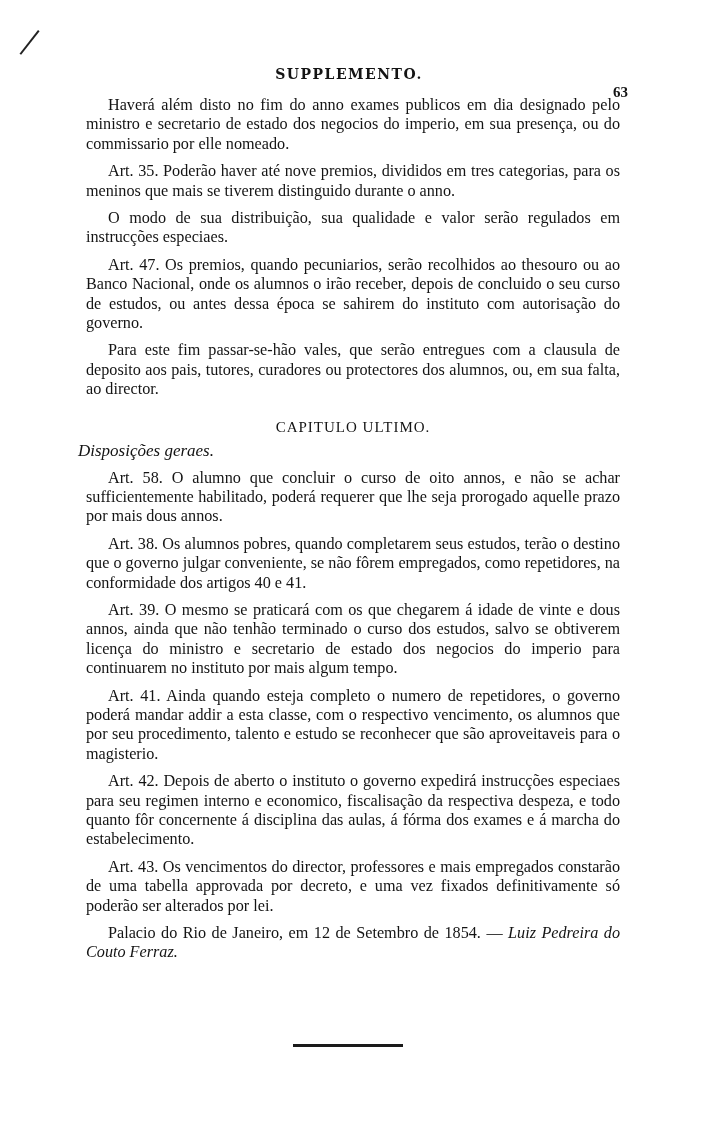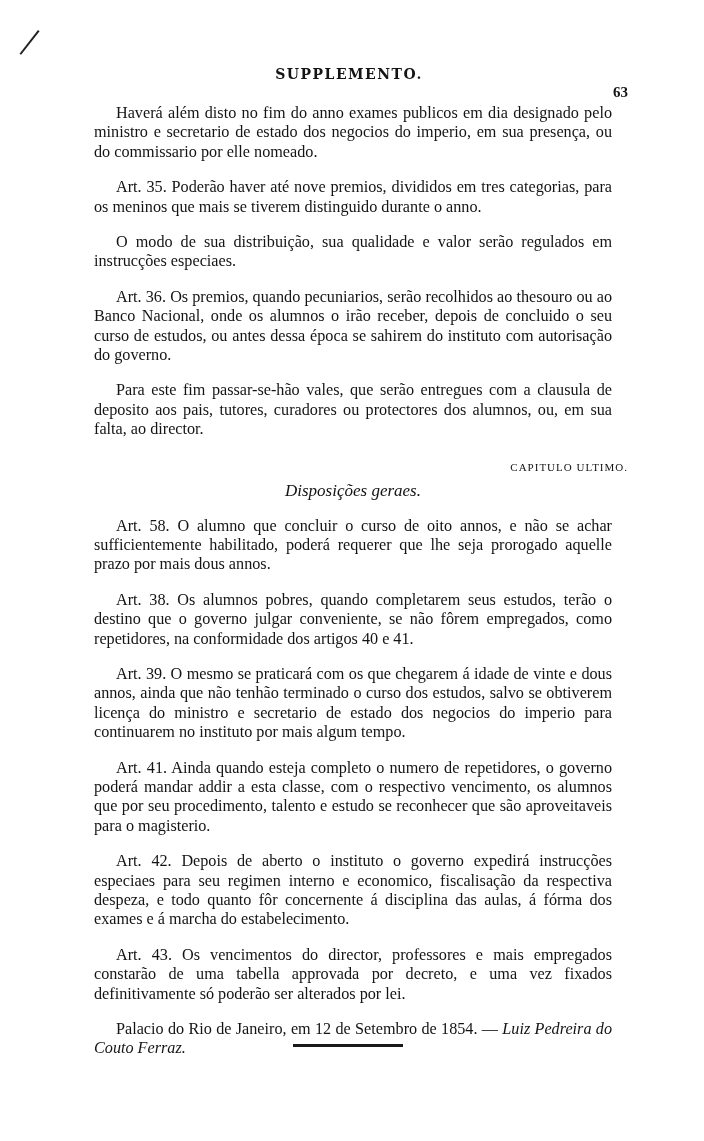--- a/index.html
+++ b/index.html
@@ -52,34 +52,33 @@
     .body-text {
       position: absolute;
       top: 88px;
       left: 78px;
       width: 550px;
       font-size: 16.2px;
       line-height: 19.4px;
       text-align: justify;
     }
     .body-text p {
-      margin: 16px;
+      margin: 8px;
       text-indent: 22px;
       hyphens: manual;
     }
     .chapter-heading {
       margin: 18px 0 4px 0;
-      text-align: right;
-      font-size: 11px;
+      text-align: center;
+      font-size: 15px;
       letter-spacing: 1px;
       text-transform: uppercase;
     }
     .section-heading {
       margin: 0 0 8px 0;
-      text-align: center;
       font-style: italic;
       font-size: 17px;
     }
     .signature {
       font-style: italic;
     }
     .rule {
       position: absolute;
       top: 1044px;
       left: 293px;
@@ -95,21 +94,21 @@
 
 <div class="header">
   <div class="running-title">SUPPLEMENTO.</div>
   <div class="page-number">63</div>
 </div>
 
 <div class="body-text">
   <p>Haverá além disto no fim do anno exames publicos em dia designado pelo ministro e secretario de estado dos negocios do imperio, em sua presença, ou do commissario por elle nomeado.</p>
   <p>Art. 35. Poderão haver até nove premios, divididos em tres categorias, para os meninos que mais se tiverem distinguido durante o anno.</p>
   <p>O modo de sua distribuição, sua qualidade e valor serão regulados em instrucções especiaes.</p>
-  <p>Art. 36. Os premios, quando pecuniarios, serão recolhidos ao thesouro ou ao Banco Nacional, onde os alumnos o irão receber, depois de concluido o seu curso de estudos, ou antes dessa época se sahirem do instituto com autorisação do governo.</p>
+  <p>Art. 47. Os premios, quando pecuniarios, serão recolhidos ao thesouro ou ao Banco Nacional, onde os alumnos o irão receber, depois de concluido o seu curso de estudos, ou antes dessa época se sahirem do instituto com autorisação do governo.</p>
   <p>Para este fim passar-se-hão vales, que serão entregues com a clausula de deposito aos pais, tutores, curadores ou protectores dos alumnos, ou, em sua falta, ao director.</p>
 
   <div class="chapter-heading">CAPITULO ULTIMO.</div>
   <div class="section-heading">Disposições geraes.</div>
 
   <p>Art. 58. O alumno que concluir o curso de oito annos, e não se achar sufficientemente habilitado, poderá requerer que lhe seja prorogado aquelle prazo por mais dous annos.</p>
   <p>Art. 38. Os alumnos pobres, quando completarem seus estudos, terão o destino que o governo julgar conveniente, se não fôrem empregados, como repetidores, na conformidade dos artigos 40 e 41.</p>
   <p>Art. 39. O mesmo se praticará com os que chegarem á idade de vinte e dous annos, ainda que não tenhão terminado o curso dos estudos, salvo se obtiverem licença do ministro e secretario de estado dos negocios do imperio para continuarem no instituto por mais algum tempo.</p>
   <p>Art. 41. Ainda quando esteja completo o numero de repetidores, o governo poderá mandar addir a esta classe, com o respectivo vencimento, os alumnos que por seu procedimento, talento e estudo se reconhecer que são aproveitaveis para o magisterio.</p>
   <p>Art. 42. Depois de aberto o instituto o governo expedirá instrucções especiaes para seu regimen interno e economico, fiscalisação da respectiva despeza, e todo quanto fôr concernente á disciplina das aulas, á fórma dos exames e á marcha do estabelecimento.</p>

